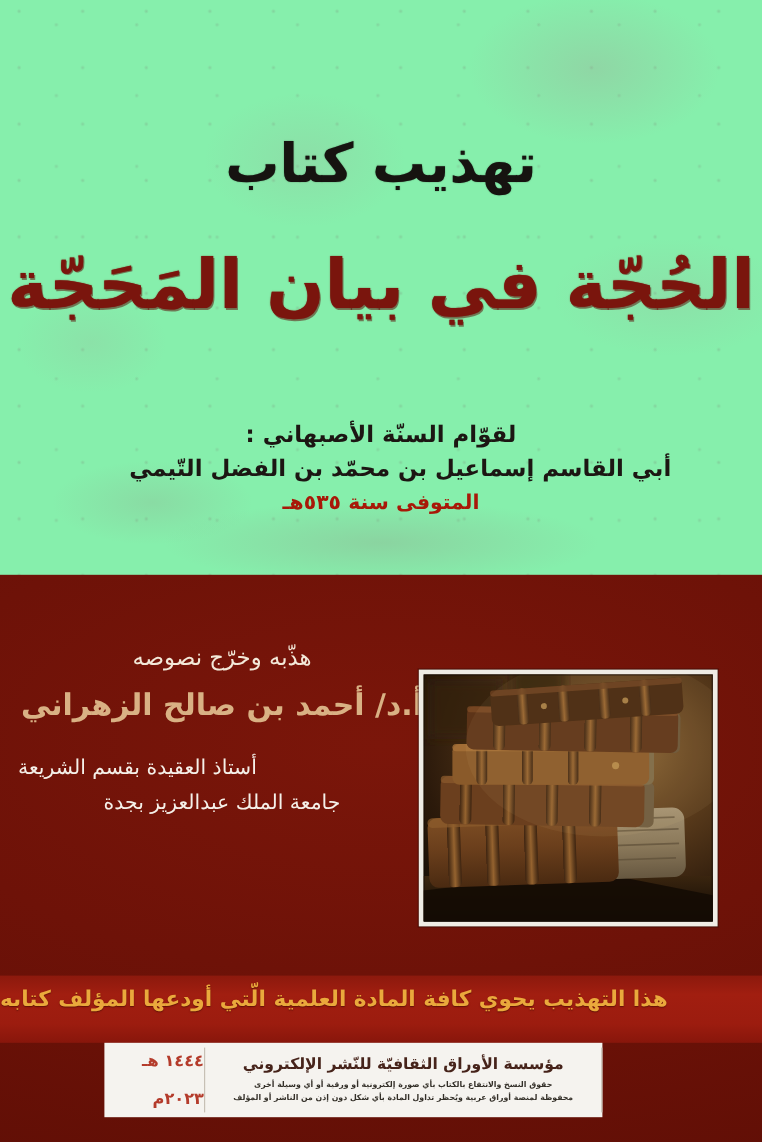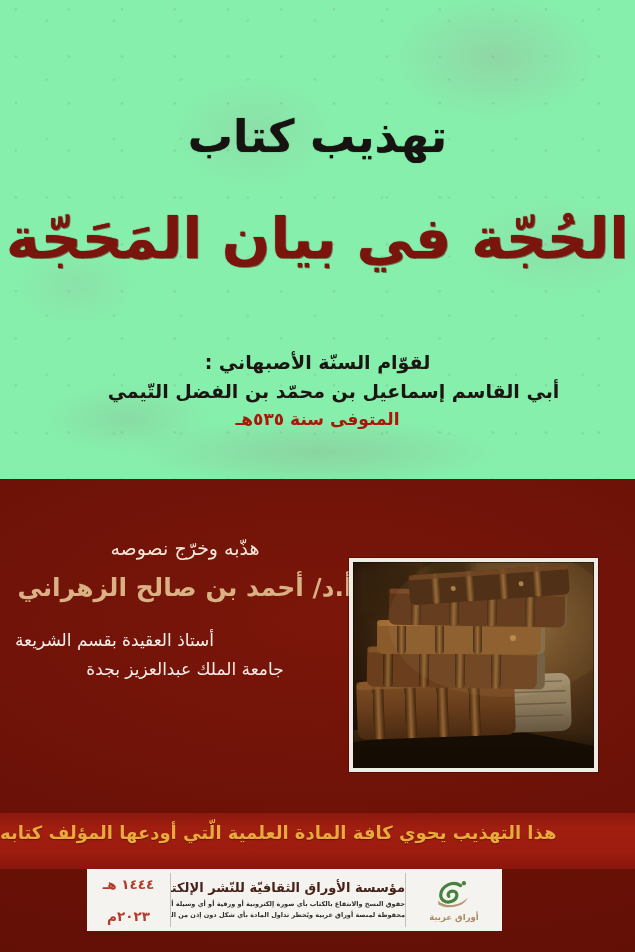--- a/index.html
+++ b/index.html
@@ -51,21 +51,21 @@
 
   .banner{position:absolute;left:0;top:334px;width:635px;height:56px;
     background:linear-gradient(180deg,#8c190d 0%,#a11e10 28%,#9c1c0f 72%,#88160b 100%);
     color:#eaa93c;font-size:18px;font-weight:bold;line-height:40px;text-align:left;
     white-space:nowrap;text-shadow:0 1px 1px rgba(60,10,0,.6);}
 
   .footer-box{position:absolute;left:87px;top:390px;width:415px;height:62px;
     background:#f5f3ef;display:flex;align-items:stretch;}
   .vdiv{width:1px;background:#c7c0b5;margin:4px 0;}
   .years-cell{width:83px;display:flex;flex-direction:column;justify-content:center;
-    gap:16px;text-align:center;color:#b43b2b;font-weight:bold;font-size:13.5px;}
+    gap:16px;color:#b43b2b;font-weight:bold;font-size:13.5px;}
   .center-cell{flex:1;display:flex;flex-direction:column;justify-content:center;
     text-align:center;overflow:hidden;}
   .publisher{font-size:13px;font-weight:bold;color:#46231a;white-space:nowrap;margin-bottom:4px;}
   .rights{font-size:6.5px;line-height:1.6;color:#343029;white-space:nowrap;font-weight:bold;}
   .logo-cell{width:96px;display:flex;flex-direction:column;align-items:center;justify-content:center;}
   .logo-text{font-size:8.5px;color:#a98a5f;margin-top:1px;font-weight:bold;}
 </style>
 </head>
 <body>
 
@@ -194,24 +194,16 @@
         <div>١٤٤٤ هـ</div>
         <div>٢٠٢٣م</div>
       </div>
       <div class="vdiv"></div>
       <div class="center-cell ar">
         <div class="publisher">مؤسسة الأوراق الثقافيّة للنّشر الإلكتروني</div>
         <div class="rights">حقوق النسخ والانتفاع بالكتاب بأي صورة إلكترونية أو ورقية أو أي وسيلة أخرى</div>
         <div class="rights">محفوظة لمنصة أوراق عربية ويُحظر تداول المادة بأي شكل دون إذن من الناشر أو المؤلف</div>
       </div>
       <div class="vdiv"></div>
-      <div class="logo-cell">
-        <svg viewBox="0 0 48 34" width="46" height="32">
-          <path d="M31 7 C22 1 11 8 10 16 C9 22 15 26 21 24 C28 21.5 29 14 23.5 13 C19.5 12.3 16.5 15.5 18.5 18.5" fill="none" stroke="#47803f" stroke-width="3.4" stroke-linecap="round"></path>
-          <circle cx="34.5" cy="4.5" r="2.3" fill="#47803f"></circle>
-          <path d="M7 23 C15 30 29 29.5 38.5 20 C35.5 29 18.5 33.5 7.5 27 Z" fill="#b39674"></path>
-        </svg>
-        <div class="logo-text ar">أوراق عربية</div>
-      </div>
     </div>
 
   </div>
 </div>
 
 </body></html>

